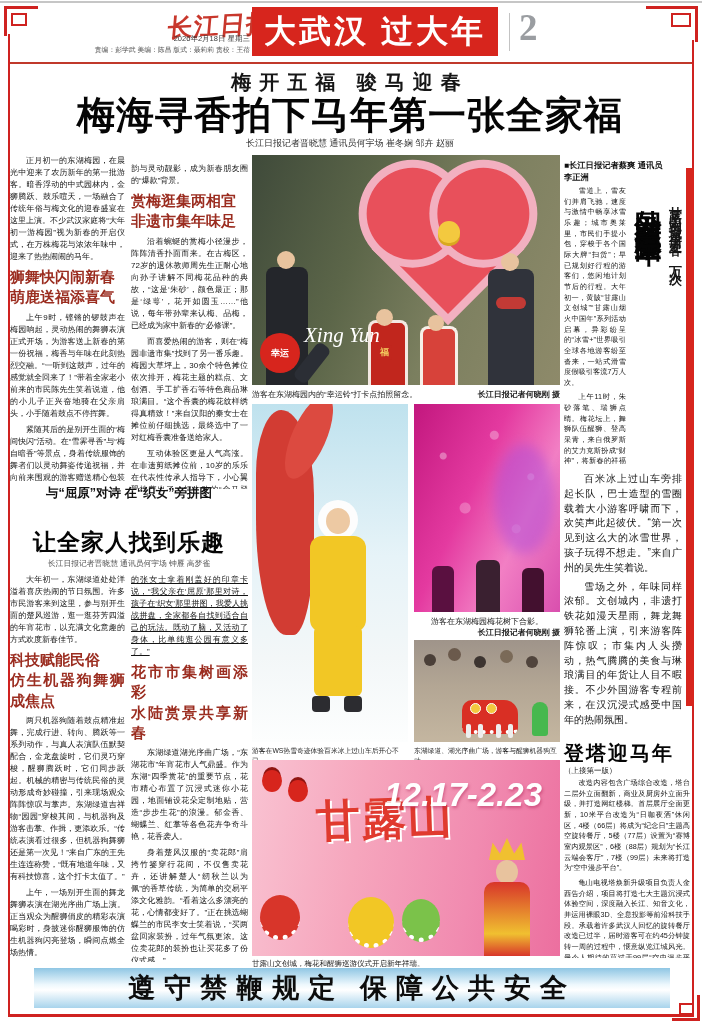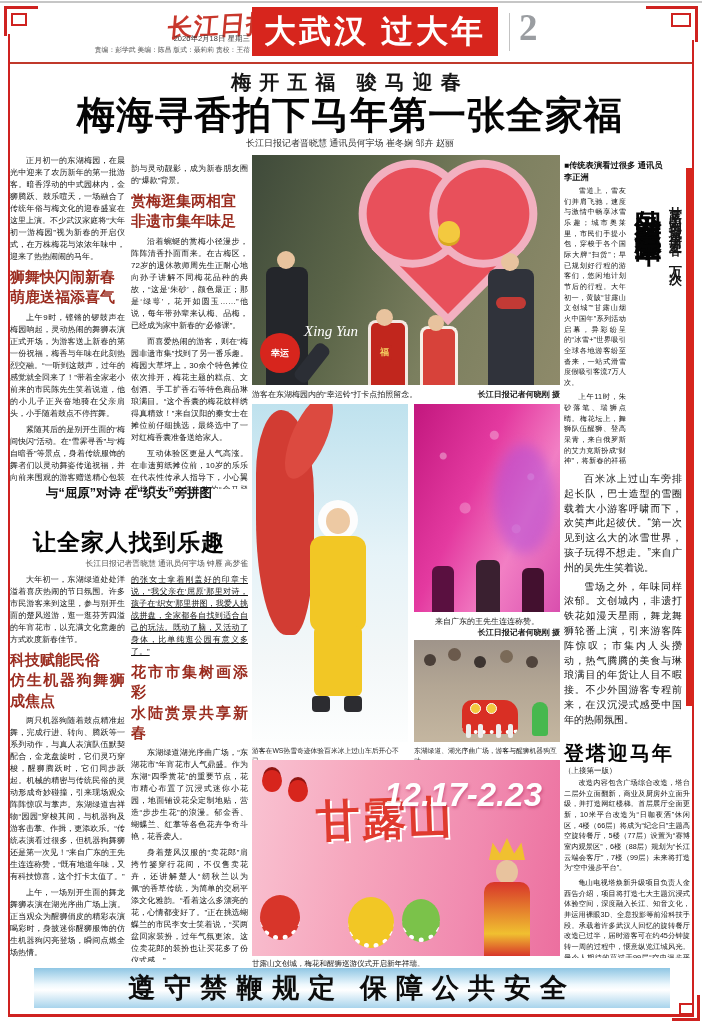--- a/index.html
+++ b/index.html
@@ -36,21 +36,21 @@
   .lead-byline{position:absolute;left:10px;top:137px;width:680px;text-align:center;font-size:9px;color:#333;}
   
   .tcol{position:absolute;overflow:hidden;text-align:justify;font-size:8px;line-height:1.5;color:#151515;}
   .tcol p{margin:0 0 4px;text-indent:2em;}
   .subhead{font-size:15px;line-height:1.35;font-weight:bold;color:#9b2d20;margin:4px 0 4px;text-indent:0;}
   .subhead div{text-indent:0;}
   
   .c-kicker{position:absolute;left:10px;top:485px;width:238px;text-align:center;font-size:12.5px;font-weight:bold;color:#111;}
   .c-head{position:absolute;left:10px;width:238px;text-align:center;font-family:"Liberation Serif",serif;
           font-weight:bold;font-size:23px;color:#050505;letter-spacing:1px;}
-  .c-byline{position:absolute;left:10px;top:558px;width:238px;text-align:right;font-size:7.8px;color:#555;}
+  .c-byline{position:absolute;left:10px;top:558px;width:238px;text-align:center;font-size:7.8px;color:#555;}
   
   .f-byline{position:absolute;left:564px;top:160px;width:100px;font-size:8.3px;font-weight:bold;color:#111;line-height:1.4;}
   .v-head{position:absolute;left:630px;top:188px;height:340px;writing-mode:vertical-rl;text-orientation:upright;
           font-family:"Liberation Serif",serif;font-weight:bold;font-size:27px;letter-spacing:3px;color:#050505;}
   .v-sub{position:absolute;left:666px;top:196px;height:300px;writing-mode:vertical-rl;text-orientation:upright;
          font-weight:bold;font-size:13px;letter-spacing:4px;color:#151515;}
   .v-bar{position:absolute;left:686px;top:168px;width:8px;height:538px;background:#d7251d;}
   .tail{text-align:right;font-weight:bold;text-indent:0 !important;}
   .t-head{position:absolute;left:564px;top:740px;width:130px;font-family:"Liberation Serif",serif;
           font-weight:bold;font-size:20px;letter-spacing:2px;color:#050505;}
@@ -63,21 +63,21 @@
     background:linear-gradient(110deg,#3f4a3a,#5c6649 35%,#7b7f5f 62%,#8e8a6a);}
   .heart{position:absolute;left:150px;top:48px;width:92px;height:92px;background:#e8505b;transform:rotate(45deg);
          box-shadow:0 0 0 8px #f2b0c0;}
   .heart::before,.heart::after{content:"";position:absolute;width:92px;height:92px;border-radius:50%;
          background:#e8505b;box-shadow:0 0 0 8px #f2b0c0;}
   .heart::before{left:-50px;top:0;}
   .heart::after{left:0;top:-50px;}
   .bell{position:absolute;left:186px;top:66px;width:22px;height:22px;background:#f3c93f;border-radius:50% 50% 45% 45%;
         box-shadow:0 3px 0 #d9a820;z-index:3;}
   .scriptXY{position:absolute;left:52px;top:168px;font-family:"Liberation Serif",serif;font-style:italic;
-            color:#fff;font-size:15px;z-index:3;}
+            color:#fff;font-size:21px;z-index:3;}
   .sign{position:absolute;left:8px;top:178px;width:40px;height:40px;border-radius:50%;background:#d7251d;z-index:3;
         color:#fff;font-size:9px;font-weight:bold;display:flex;align-items:center;justify-content:center;}
   .fig{position:absolute;border-radius:8px 8px 0 0;}
   .head-c{position:absolute;border-radius:50%;background:#e8c39e;}
   .fu-badge{position:absolute;width:15px;height:15px;background:#c1261d;border-radius:3px;color:#f6d463;
             font-size:9px;font-weight:bold;display:flex;align-items:center;justify-content:center;z-index:4;}
   
   .ph-ice{left:252px;top:404px;width:156px;height:338px;
     background:linear-gradient(180deg,#bfe2ee,#e6f3f8 45%,#f3f7f8 75%,#fdfefe);}
   .sculpt{position:absolute;left:4px;top:6px;width:58px;height:225px;background:#d23c33;
@@ -221,21 +221,21 @@
     <div class="kid-boot" style="left:92px;top:292px;"></div>
   </div>
 
   <div class="photo ph-blossom">
     <div class="bloom-dots"></div>
     <div class="smoke"></div>
     <div class="sil" style="left:18px;width:22px;height:46px;background:#5a1040;"></div>
     <div class="sil" style="left:62px;width:24px;height:52px;background:#3a2030;"></div>
     <div class="sil" style="left:108px;width:22px;height:44px;background:#43102f;"></div>
   </div>
-  <div class="cap" style="left:414px;top:616px;width:146px;text-align:center;">来自广东的王先生连连称赞。</div>
+  <div class="cap" style="left:414px;top:616px;width:146px;text-align:center;">游客在东湖梅园梅花树下合影。</div>
   <div class="cap" style="left:414px;top:627px;width:146px;text-align:right;font-weight:bold;">长江日报记者何晓刚 摄</div>
 
   <div class="photo ph-robot">
     <div class="crowd-head" style="left:10px;top:14px;width:12px;height:12px;background:#4a3f38;"></div>
     <div class="crowd-head" style="left:34px;top:8px;width:13px;height:13px;background:#6b5a4c;"></div>
     <div class="crowd-head" style="left:60px;top:16px;width:12px;height:12px;background:#3c3430;"></div>
     <div class="crowd-head" style="left:86px;top:10px;width:13px;height:13px;background:#7a6a58;"></div>
     <div class="crowd-head" style="left:112px;top:16px;width:12px;height:12px;background:#50443c;"></div>
     <div class="lion-bot"></div>
     <div class="lion-eye" style="left:56px;bottom:28px;"></div>
@@ -289,21 +289,21 @@
     <div class="subhead">
       <div>花市市集树画添彩</div>
       <div>水陆赏景共享新春</div>
     </div>
     <p>东湖绿道湖光序曲广场，“东湖花市”年宵花市人气鼎盛。作为东湖“四季赏花”的重要节点，花市精心布置了沉浸式迷你小花园，地面铺设花朵定制地贴，营造“步步生花”的浪漫。郁金香、蝴蝶兰、红掌等各色花卉争奇斗艳，花香袭人。</p>
     <p>身着楚风汉服的“卖花郎”肩挎竹篓穿行花间，不仅售卖花卉，还讲解楚人“纫秋兰以为佩”的香草传统，为简单的交易平添文化雅韵。“看着这么多漂亮的花，心情都变好了。”正在挑选蝴蝶兰的市民李女士笑着说，“买两盆回家装扮，过年气氛更浓。这位卖花郎的装扮也让买花多了份仪式感。”</p>
     <p>新春市集上，楚风文创琳琅满目，糖画等非遗摊位前排起长队。绿道沿线的楚文化彩绘则别具匠心——越王勾践剑、曾侯乙编钟等楚文化元素以环保颜料绘于树干，与树木纹理浑然一体，成为一道无声的文化长廊。</p>
 
   </div>
 
-  <div class="f-byline">■传统表演看过很多 通讯员李正洲</div>
+  <div class="f-byline">■长江日报记者蔡爽 通讯员李正洲</div>
   <div class="v-head">外国游客在汉感受中国年</div>
   <div class="v-sub">甘露山文创城单日迎客7万人次</div>
   <div class="v-bar"></div>
 
   <div class="tcol" style="left:564px;top:186px;width:62px;height:282px;font-size:7.2px;line-height:1.48;">
     <p>雪道上，雪友们并肩飞驰，速度与激情中畅享冰雪乐趣；城市奥莱里，市民们手提小包，穿梭于各个国际大牌“扫货”；早已规划好行程的游客们，悠闲地计划节后的行程。大年初一，黄陂“甘露山文创城”“甘露山烟火中国年”系列活动启幕，异彩纷呈的“冰雪+”世界吸引全球各地游客纷至沓来，一站式滑雪度假吸引客流7万人次。</p>
     <p>上午11时，朱砂落笔、瑞狮点睛。梅花坛上，舞狮队伍醒狮、登高采青，来自俄罗斯的艾力克斯扮成“财神”，将新春的祥福与福气送到观众手中。</p>
 
   </div>
   <div class="tcol" style="left:564px;top:472px;width:118px;height:260px;font-size:10px;line-height:1.48;">

